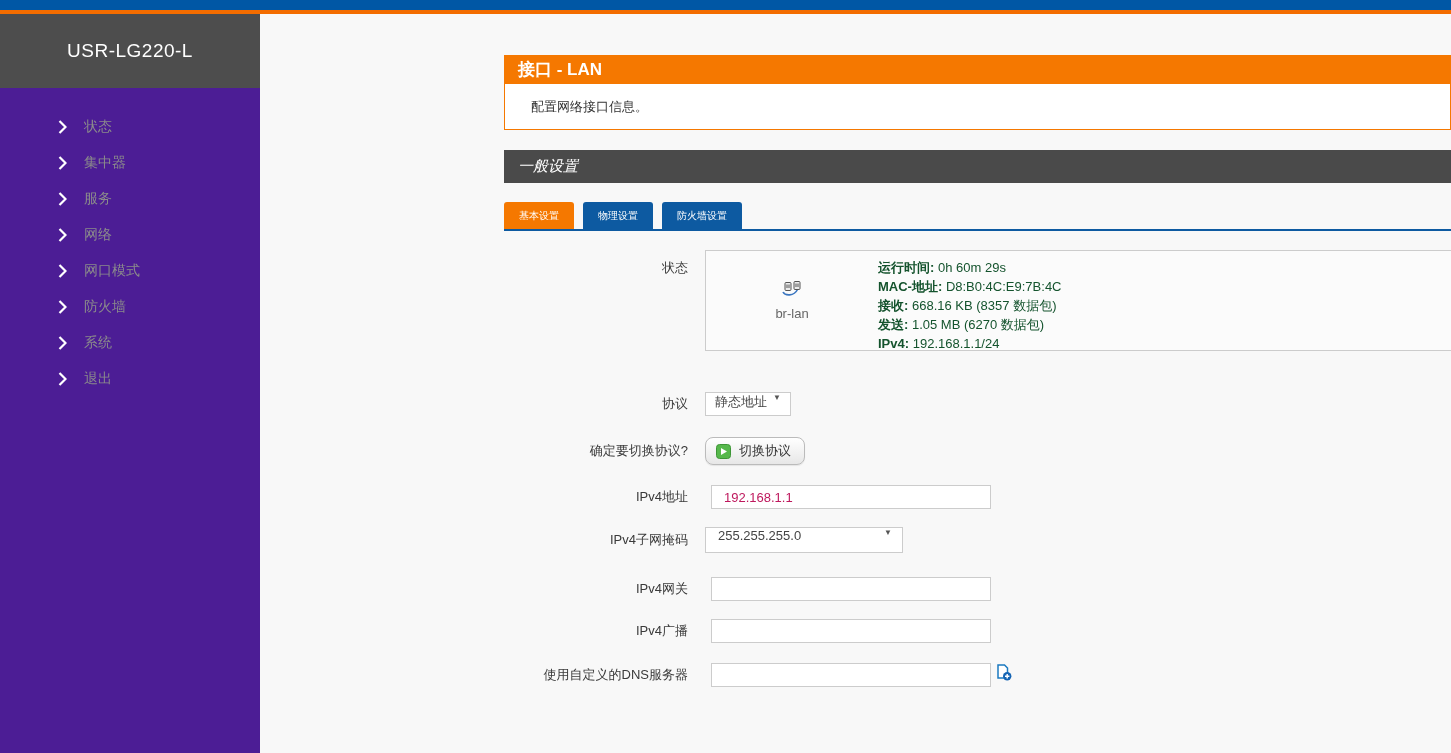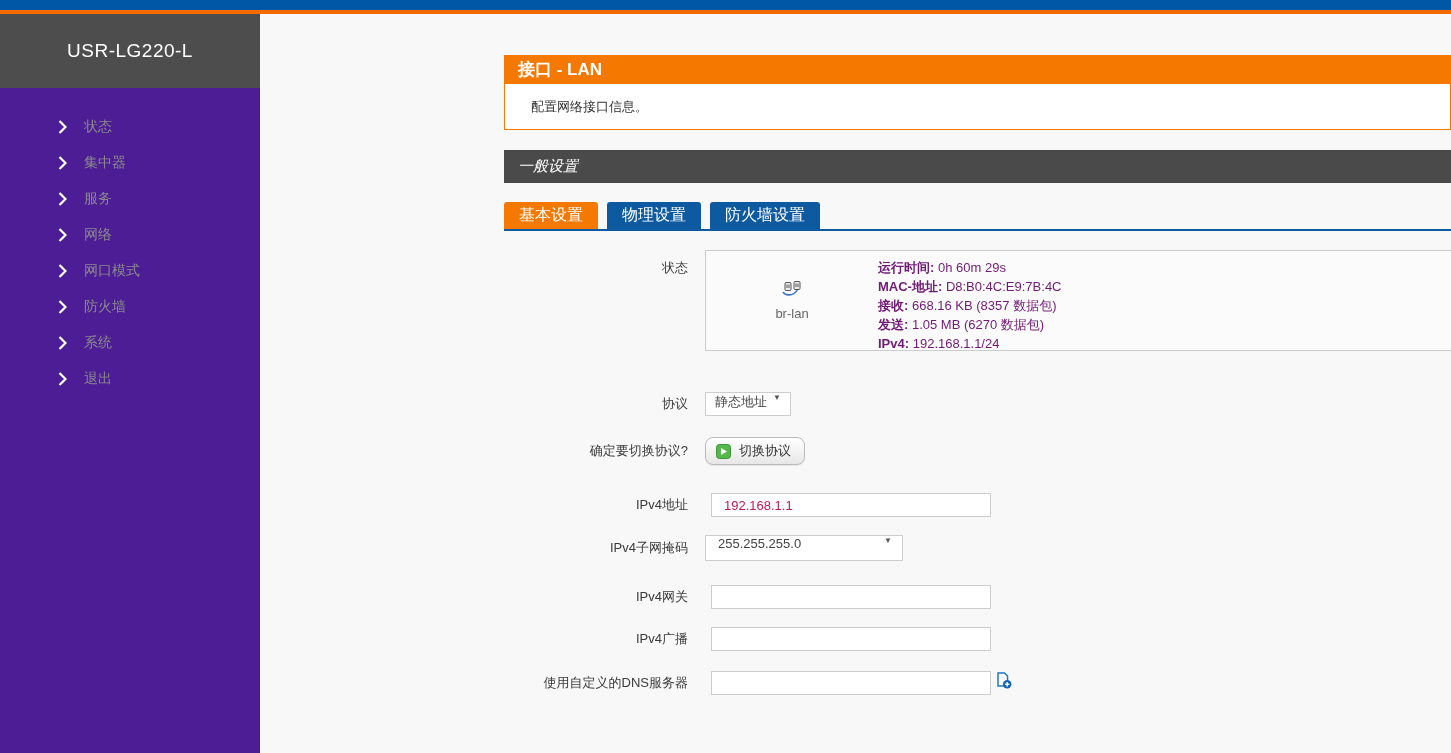--- a/index.html
+++ b/index.html
@@ -24,40 +24,40 @@
 
   .page-title-bar { height:28px; background:#f57800; color:#fff; font-weight:bold; font-size:17px;
                     display:flex; align-items:center; padding-left:14px; }
   .page-desc { border:1px solid #f57800; background:#ffffff; height:47px; display:flex; align-items:center;
                padding-left:26px; font-size:13px; color:#333; }
   .section-bar { margin-top:20px; height:33px; background:#4a4a4a; color:#fff; font-size:15px;
                  display:flex; align-items:center; padding-left:14px;font-style:italic; }
 
   
   .tabs { margin-top:19px; display:flex; border-bottom:2px solid #0d5aa1; }
-  .tab { height:27px; padding:0 15px; display:flex; align-items:center; color:#fff; font-size:16px;
+  .tab { height:27px; padding:0 15px; display:flex; align-items:center; color:#fff; font-size:10px;
          background:#0d5aa1; border-radius:3px 3px 0 0; margin-right:9px; cursor:pointer; }
   .tab.active { background:#f57800; }
 
   
   .form { margin-top:19px; }
   .form-row { display:flex; align-items:center; }
   .form-label { width:184px; text-align:right; font-size:13px; color:#3a3a3a; flex-shrink:0; }
 
   .row-status { align-items:flex-start; margin-bottom:41px; }
   .row-status .form-label { padding-top:9px; }
   .status-box { margin-left:17px; flex:1; border:1px solid #ccc; border-right:none; height:101px;
                 background:#fbfbfb; display:flex; }
   .iface-cell { width:172px; display:flex; flex-direction:column; align-items:center; justify-content:center; }
   .iface-name { color:#666; font-size:13px; margin-top:5px; }
-  .status-details { padding-top:7px; font-size:13px; color:#701a75; line-height:19px; }
+  .status-details { padding-top:7px; font-size:13px; color:#14532d; line-height:19px; }
   .detail-line b { font-weight:bold; }
 
   .row-protocol   { margin-bottom:21px; }
-  .row-switch     { margin-bottom:28px; }
+  .row-switch     { margin-bottom:20px; }
   .row-ipaddr     { margin-bottom:18px; }
   .row-netmask    { margin-bottom:24px; }
   .row-gateway    { margin-bottom:18px; }
   .row-broadcast  { margin-bottom:20px; }
 
   .text-input { margin-left:23px; width:280px; height:24px; border:1px solid #ccc; background:#fff;
                 font-size:13px; padding:0 12px; color:#be185d; font-family:"Liberation Sans",sans-serif; }
   .select { margin-left:17px; border:1px solid #ccc; background:#fff; height:24px; display:inline-flex;
             align-items:flex-start; font-size:13px; color:#444; cursor:pointer; }
   .select-protocol { padding:0 9px; gap:6px; }

